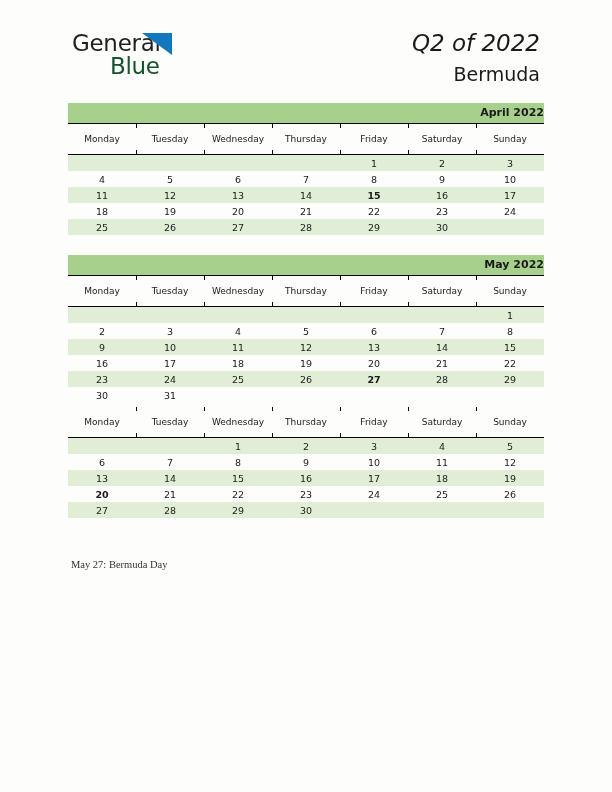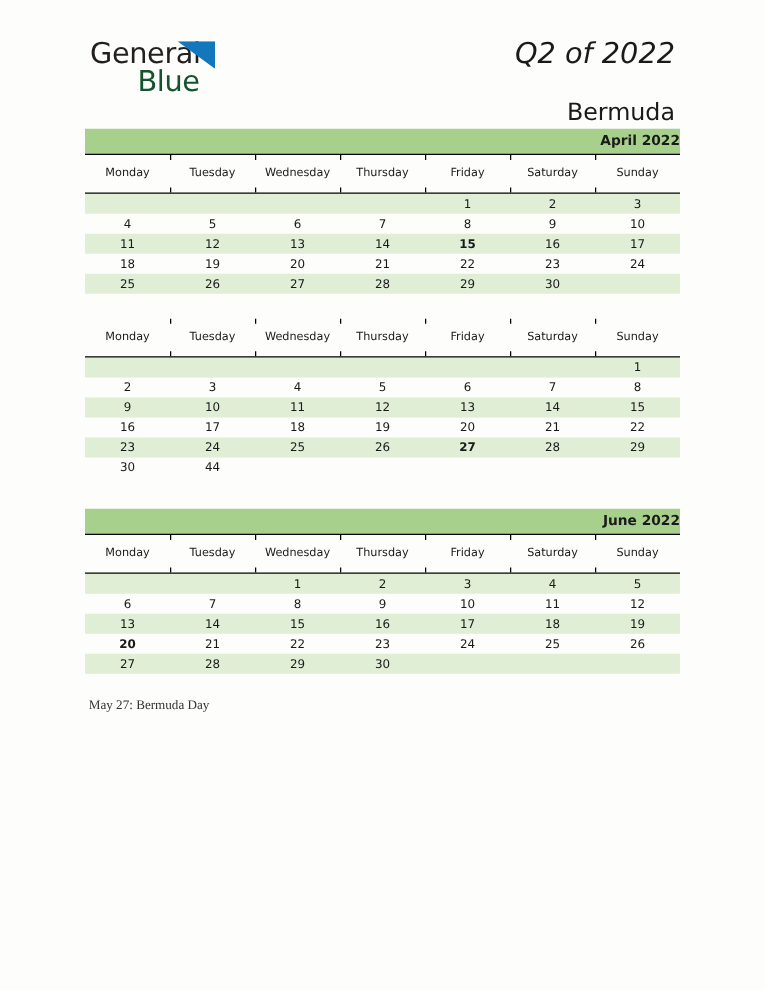--- a/index.html
+++ b/index.html
@@ -77,21 +77,21 @@
     color: #1a1a1a;
     line-height: 30px;
     font-family: "DejaVu Sans", sans-serif;
     font-style: italic;
   }
   .title-sub {
     font-size: 19px;
     font-weight: 400;
     color: #1a1a1a;
     line-height: 28px;
-    margin-top: 18px;
+    margin-top: 2px;
     font-family: "DejaVu Sans", sans-serif;
   }
 
   
   .month {
     position: absolute;
     left: 68px;
     width: 476px;
   }
   #month-0 { top: 103px; }
@@ -254,20 +254,21 @@
             <td>28</td>
             <td>29</td>
             <td>30</td>
             <td class="empty">&nbsp;</td>
           </tr>
         </tbody>
     </table>
   </div>
 
   <div class="month" id="month-1">
+    <div class="month-title">May 2022</div>
     <table class="cal">
       <tbody>
           <tr class="dow-row">
             <td>Monday</td>
             <td>Tuesday</td>
             <td>Wednesday</td>
             <td>Thursday</td>
             <td>Friday</td>
             <td>Saturday</td>
             <td>Sunday</td>
@@ -312,33 +313,32 @@
             <td>23</td>
             <td>24</td>
             <td>25</td>
             <td>26</td>
             <td class="holiday">27</td>
             <td>28</td>
             <td>29</td>
           </tr>
           <tr class="week-even">
             <td>30</td>
-            <td>44</td>
+            <td>31</td>
             <td class="empty">&nbsp;</td>
             <td class="empty">&nbsp;</td>
             <td class="empty">&nbsp;</td>
             <td class="empty">&nbsp;</td>
             <td class="empty">&nbsp;</td>
           </tr>
         </tbody>
     </table>
   </div>
 
   <div class="month" id="month-2">
-    <div class="month-title">June 2022</div>
     <table class="cal">
       <tbody>
           <tr class="dow-row">
             <td>Monday</td>
             <td>Tuesday</td>
             <td>Wednesday</td>
             <td>Thursday</td>
             <td>Friday</td>
             <td>Saturday</td>
             <td>Sunday</td>

